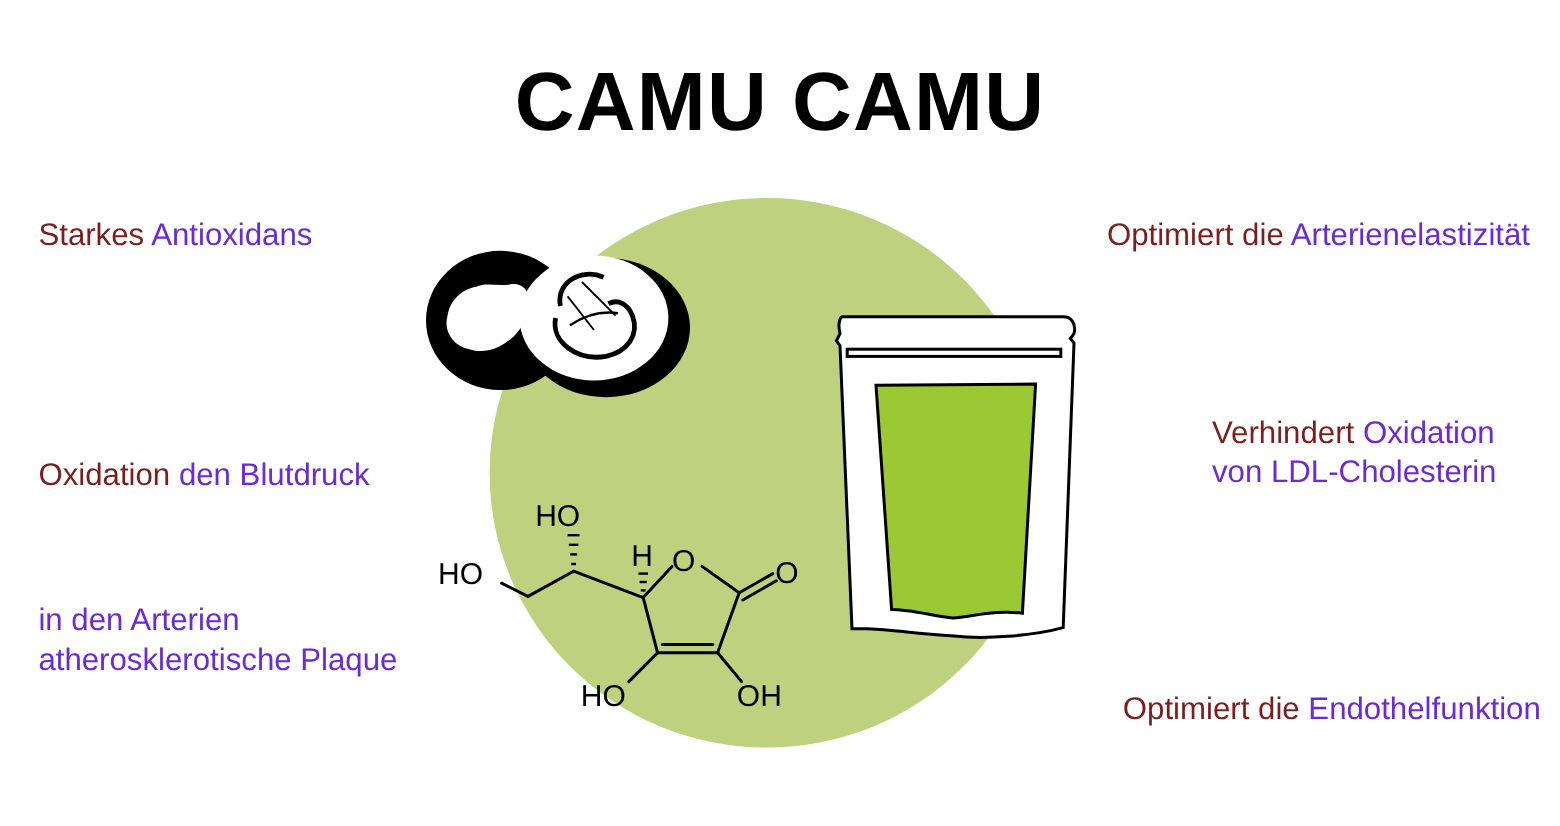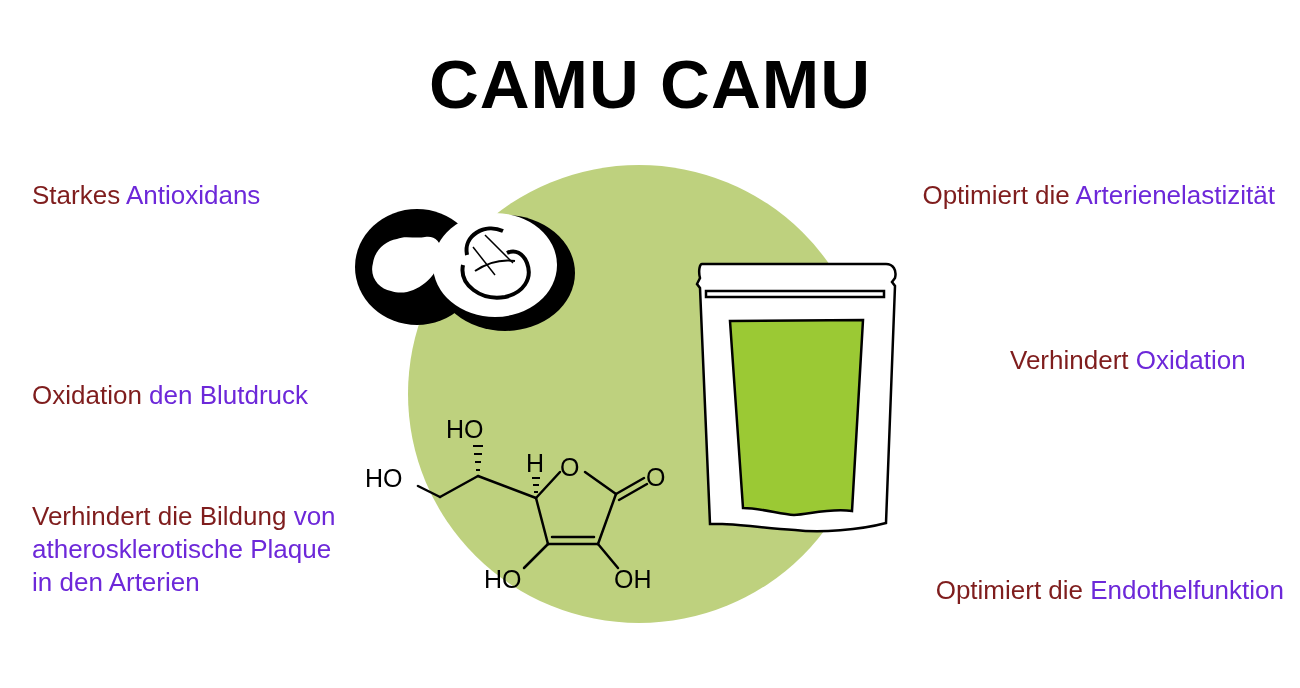--- a/index.html
+++ b/index.html
@@ -26,31 +26,31 @@
 
 <div class="feature left" style="left:32px; top:179px;">
   <span class="plain">Starkes </span><span class="hl">Antioxidans</span>
 </div>
 
 <div class="feature left" style="left:32px; top:379px;">
   <span class="plain">Oxidation </span><span class="hl">den Blutdruck</span>
 </div>
 
 <div class="feature left" style="left:32px; top:500px;">
-  <div><span class="plain">Verhindert die Bildung </span><span class="hl">von</span></div>
+  <div class="hl">in den Arterien</div>
   <div class="hl">atherosklerotische Plaque</div>
-  <div class="hl">in den Arterien</div>
 </div>
 
 <div class="feature right" style="right:25px; top:179px;">
   <span class="plain">Optimiert die </span><span class="hl">Arterienelastizität</span>
 </div>
 
 <div class="feature left" style="left:993px; top:344px;margin-left:17px;">
   <div><span class="plain">Verhindert </span><span class="hl">Oxidation</span></div>
+  <div class="hl">von LDL-Cholesterin</div>
 </div>
 
 <div class="feature right" style="right:16px; top:574px;">
   <span class="plain">Optimiert die </span><span class="hl">Endothelfunktion</span>
 </div>
 
 <svg style="left:355px; top:205px;" width="220" height="125" viewBox="0 0 220 125">
 
   <ellipse cx="62" cy="62" rx="62" ry="58" fill="#000"></ellipse>
 

